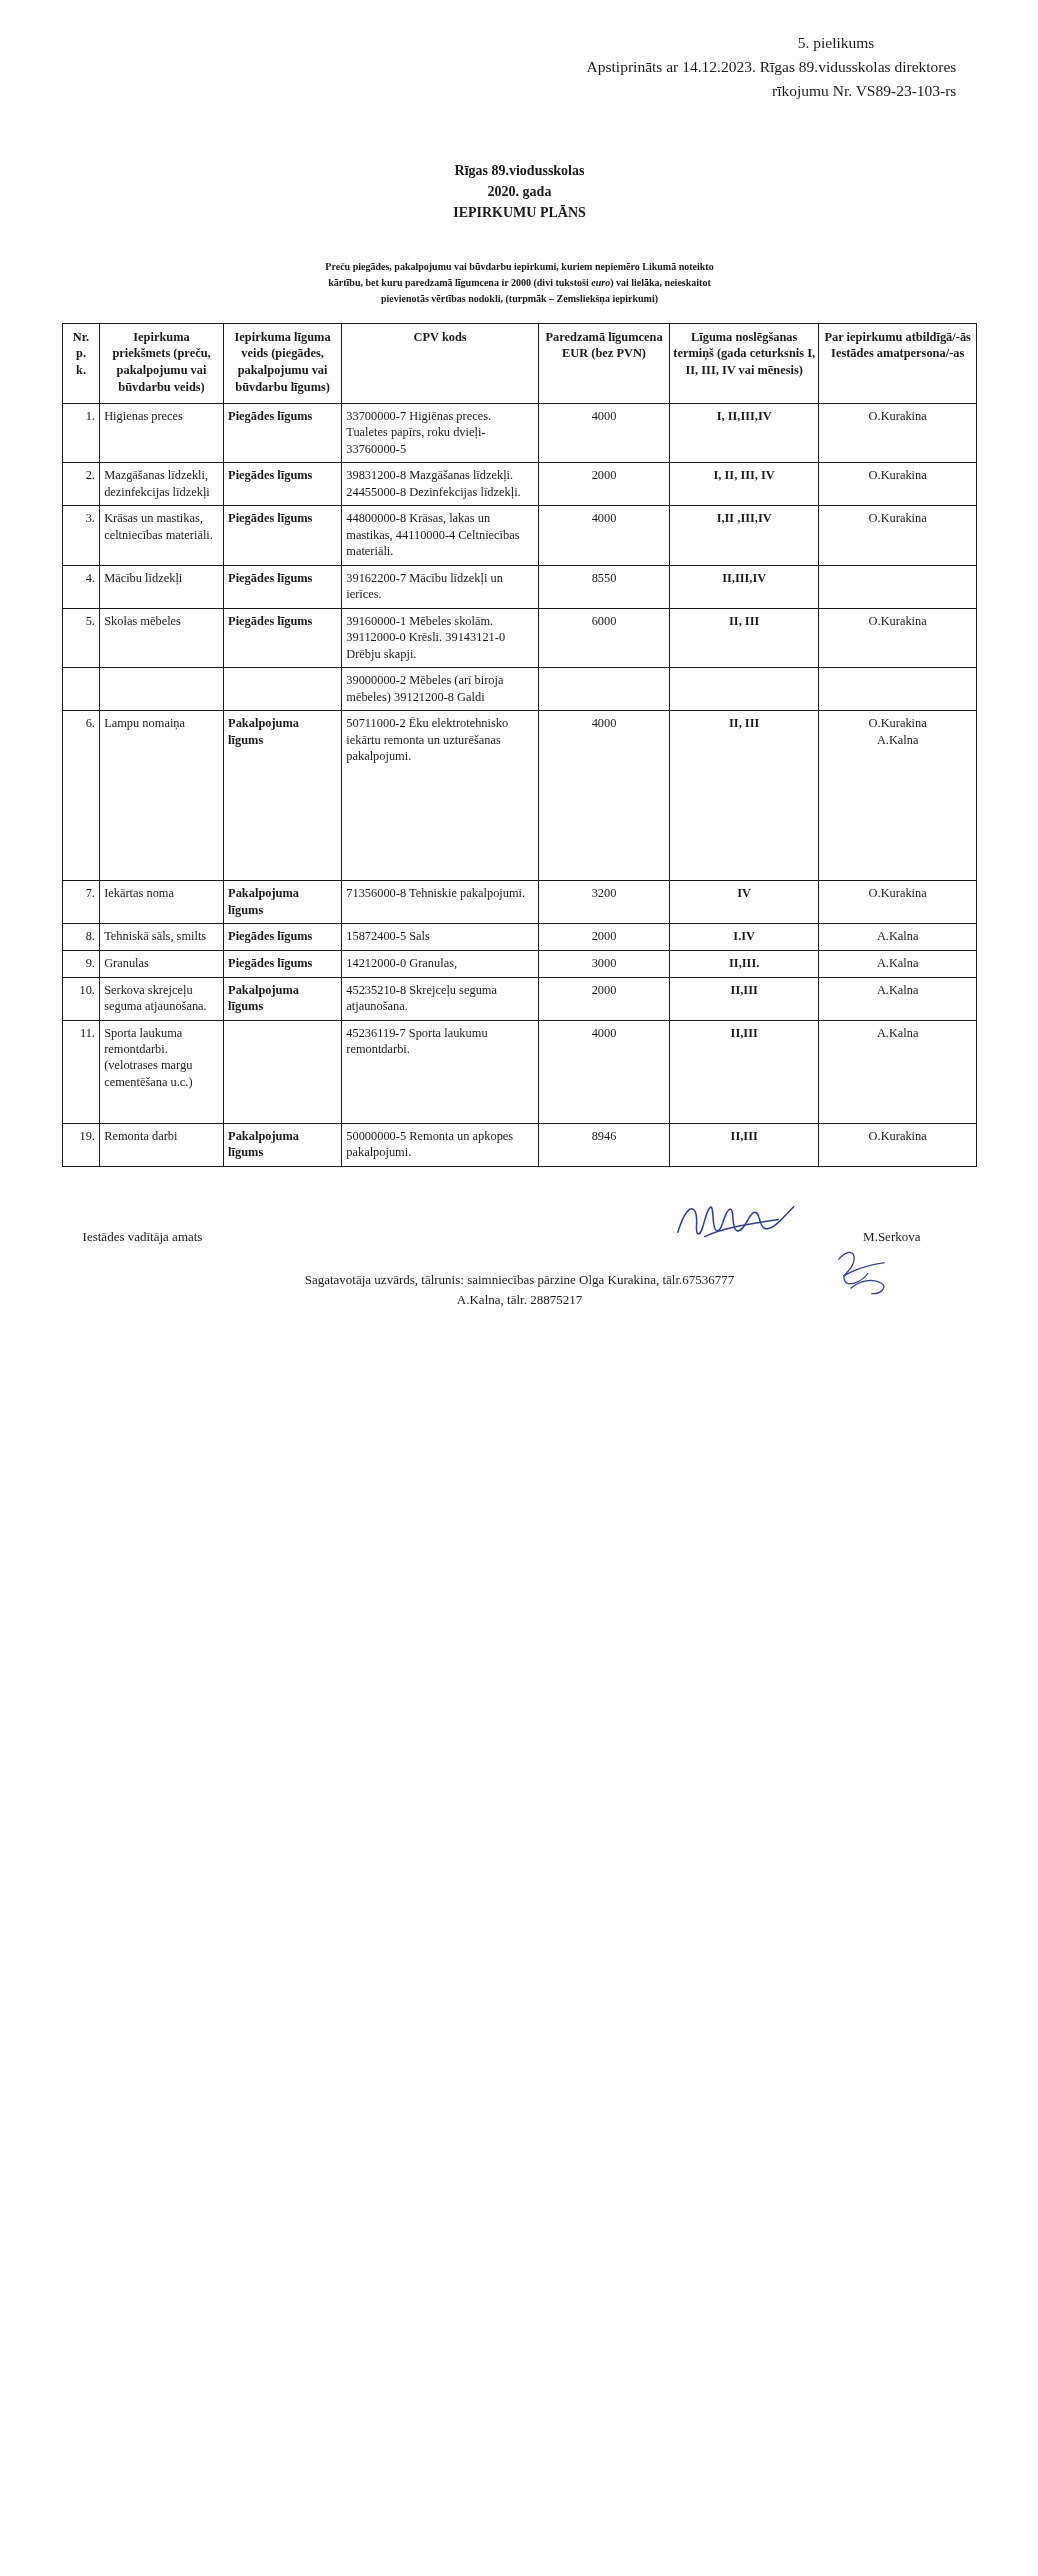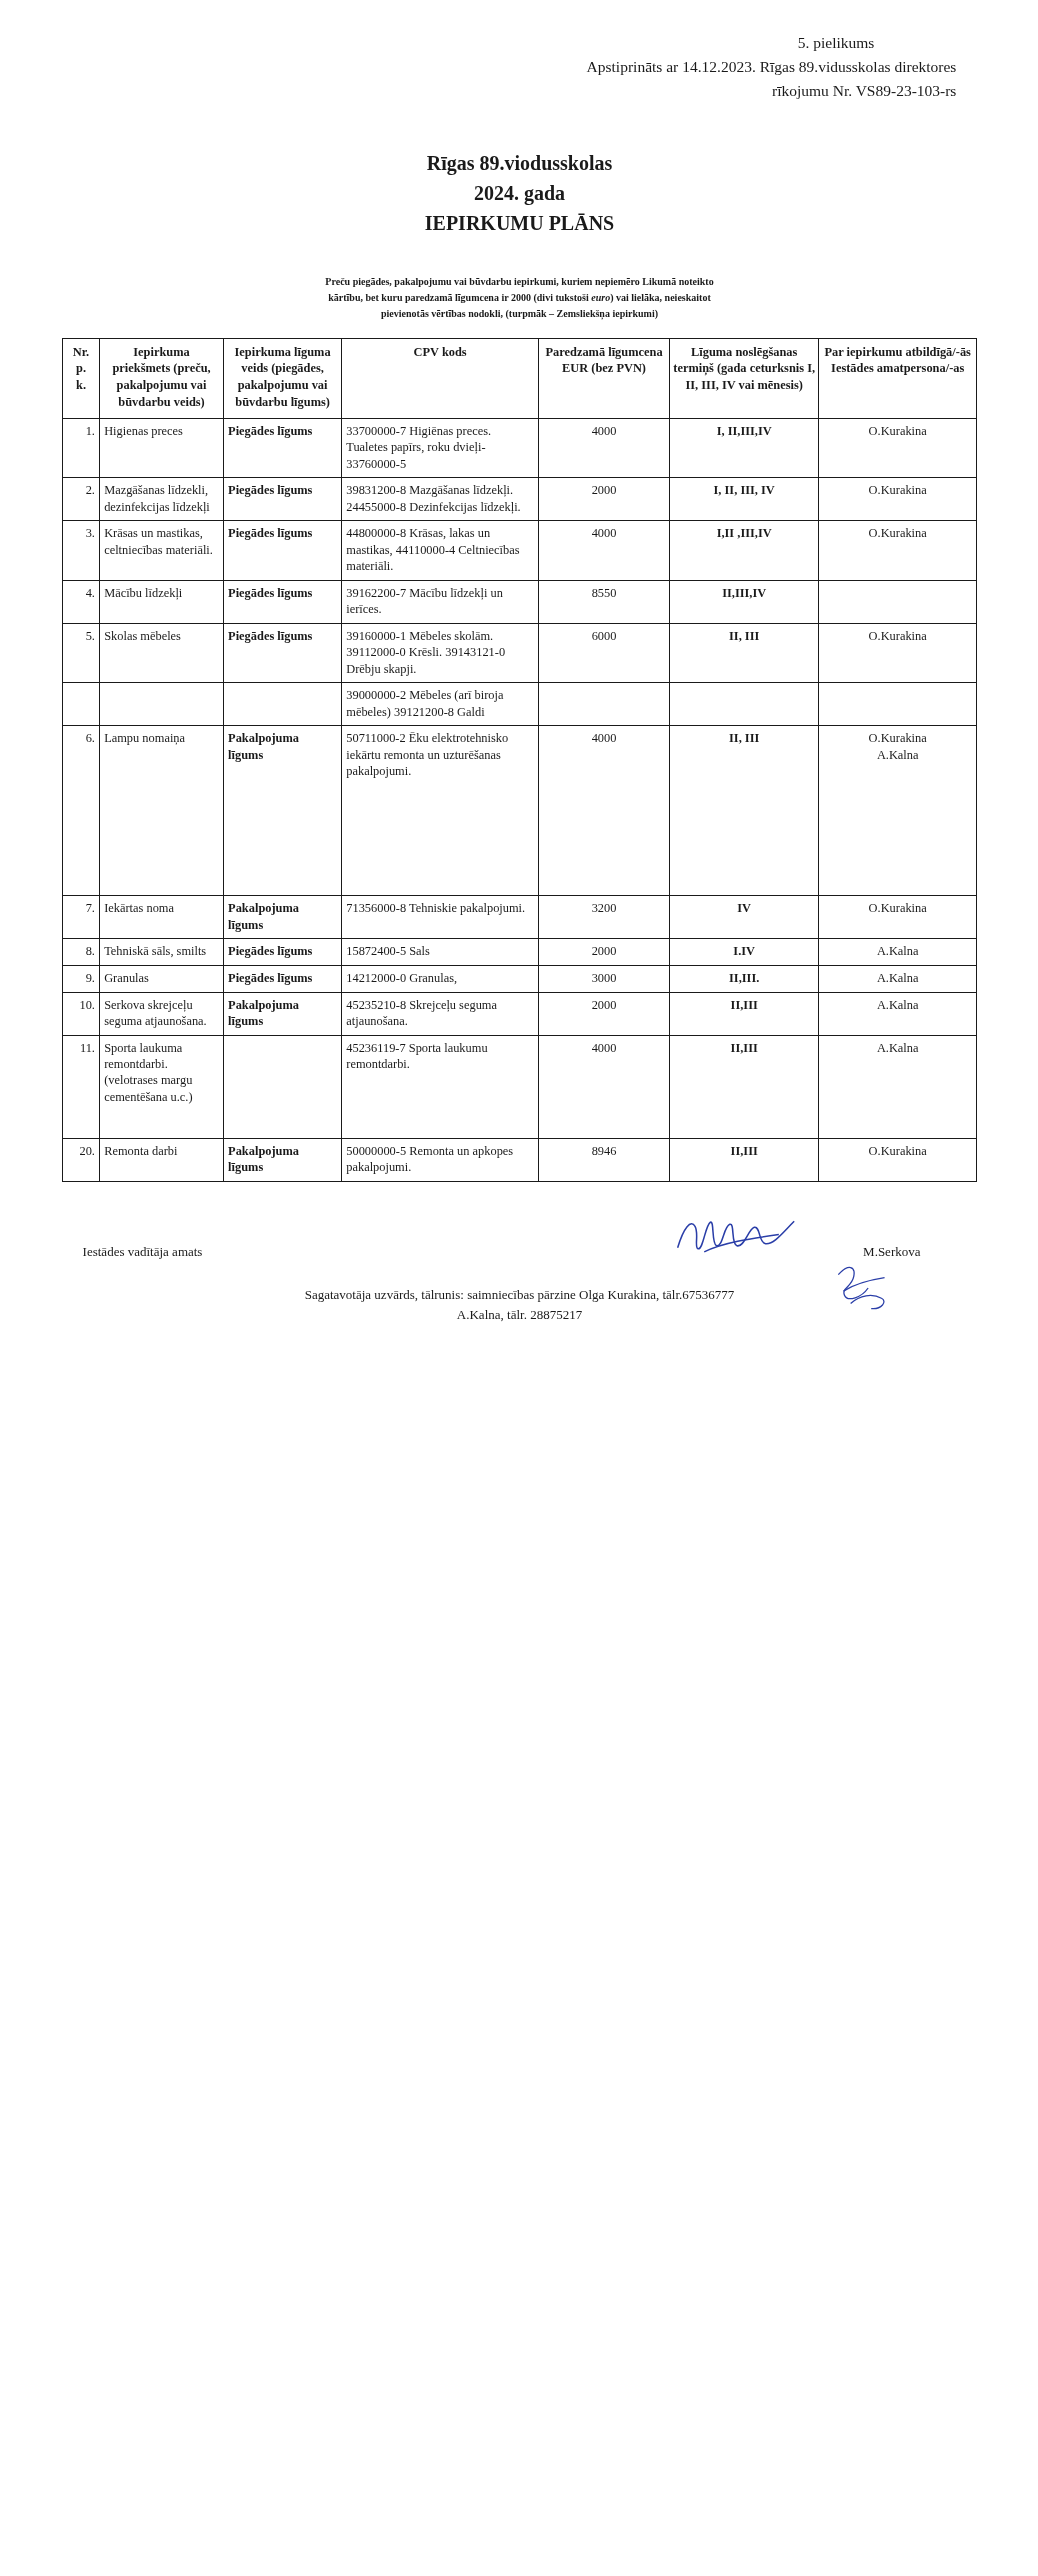--- a/index.html
+++ b/index.html
@@ -25,23 +25,23 @@
     font-size: 15.5px;
     line-height: 1.55;
     margin-right: 20.6px;
   }
   .doc-header .line1 {
     margin-right: 82px;
   }
   .approval {
     text-align: center;
     font-weight: bold;
-    font-size: 20px;
+    font-size: 14px;
     line-height: 1.5;
-    margin-top: 45px;
+    margin-top: 57px;
   }
   .intro {
     text-align: center;
     font-weight: bold;
     font-size: 10px;
     line-height: 1.6;
     margin: 36px 20.6px 15.5px 20.6px;
   }
   .intro .it { font-style: italic; font-weight: bold; }
 
@@ -134,21 +134,21 @@
 <div class="page">
 
   <div class="doc-header">
     <div class="line1">5.  pielikums</div>
     <div>Apstiprināts ar 14.12.2023. Rīgas 89.vidusskolas direktores</div>
     <div>rīkojumu Nr. VS89-23-103-rs</div>
   </div>
 
   <div class="approval">
     <div>Rīgas 89.viodusskolas</div>
-    <div>2024. gada</div>
+    <div>2020. gada</div>
     <div>IEPIRKUMU PLĀNS</div>
   </div>
 
   <div class="intro">
     <div>Preču piegādes, pakalpojumu vai būvdarbu iepirkumi, kuriem nepiemēro Likumā noteikto</div>
     <div><span>kārtību, bet kuru paredzamā līgumcena ir 2000 (divi tukstoši </span><span class="it">euro</span><span>) vai lielāka, neieskaitot</span></div>
     <div>pievienotās vērtības nodokli, (turpmāk – Zemsliekšņa iepirkumi)</div>
   </div>
 
   <table class="plan">
@@ -278,21 +278,21 @@
       <tr class="tall-11">
         <td class="nr">11.</td>
         <td class="subject">Sporta laukuma remontdarbi. (velotrases margu cementēšana u.c.)</td>
         <td class="type"></td>
         <td class="cpv">45236119-7 Sporta laukumu remontdarbi.</td>
         <td class="price">4000</td>
         <td class="term">II,III</td>
         <td class="resp">A.Kalna</td>
       </tr>
       <tr>
-        <td class="nr">20.</td>
+        <td class="nr">19.</td>
         <td class="subject">Remonta darbi</td>
         <td class="type">Pakalpojuma līgums</td>
         <td class="cpv">50000000-5 Remonta un apkopes pakalpojumi.</td>
         <td class="price">8946</td>
         <td class="term">II,III</td>
         <td class="resp">O.Kurakina</td>
       </tr>
     </tbody>
   </table>
 

